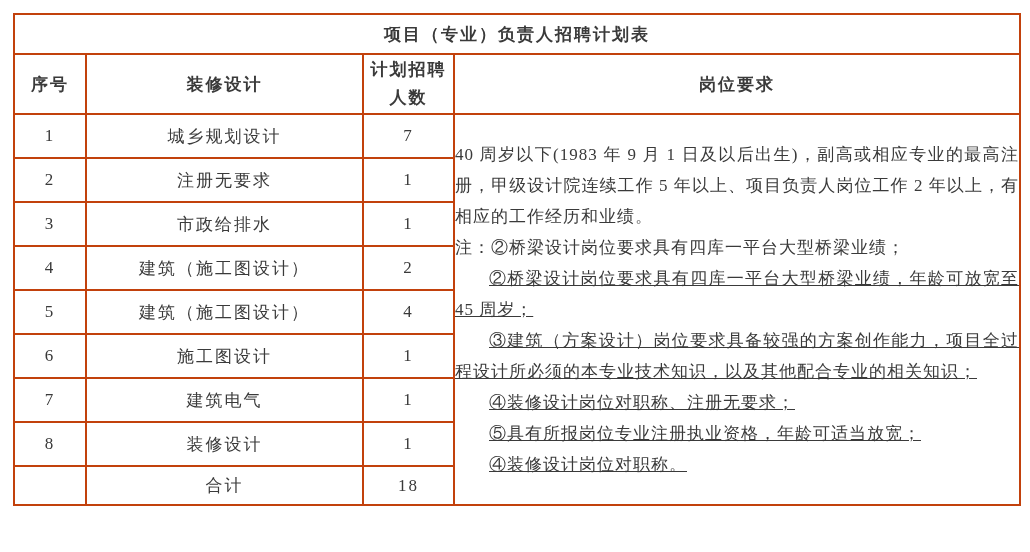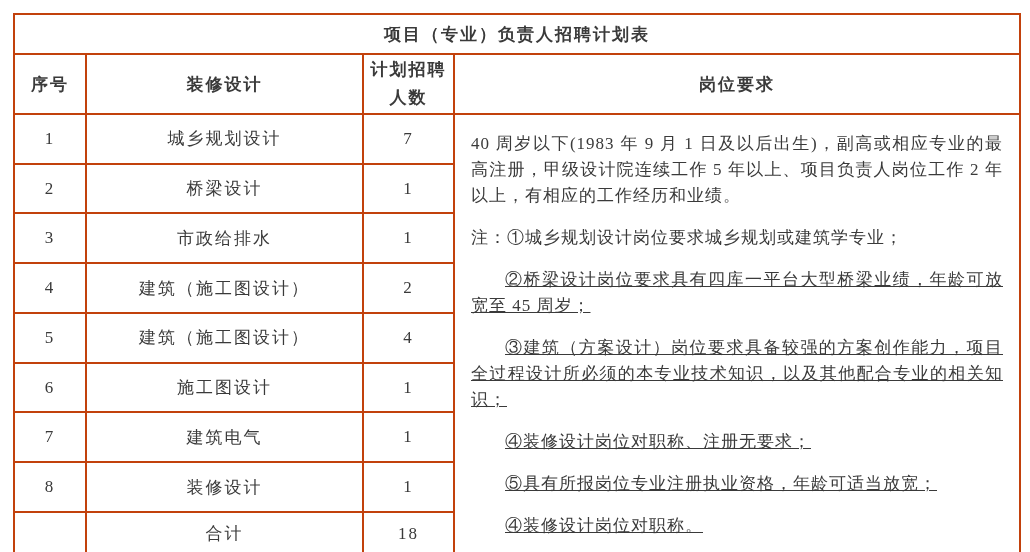--- a/index.html
+++ b/index.html
@@ -62,22 +62,22 @@
     height: 37px;
     letter-spacing: 2px;
   }
   td.req-cell {
     vertical-align: top;
     text-align: left;
     padding: 2px 8px 0 8px;
     letter-spacing: 1px;
   }
   .req {
-    margin: 16px;
-    line-height: 26px;
+    margin: 0;
+    line-height: 31px;
     text-align: justify;
     font-size: 17px;
   }
   .req-indent {
     text-indent: 2em;
     text-decoration: underline;
   }
 </style>
 </head>
 <body>
@@ -105,32 +105,32 @@
 人数</th>
       <th>岗位要求</th>
     </tr>
 
     <tr class="data-row">
       <td>1</td>
       <td>城乡规划设计</td>
       <td>7</td>
       <td class="req-cell" rowspan="9">
         <p class="req">40 周岁以下(1983 年 9 月 1 日及以后出生)，副高或相应专业的最高注册，甲级设计院连续工作 5 年以上、项目负责人岗位工作 2 年以上，有相应的工作经历和业绩。</p>
-        <p class="req">注：①城乡规划设计岗位要求城乡规划或建筑学专业；</p>
+        <p class="req">注：②桥梁设计岗位要求具有四库一平台大型桥梁业绩；</p>
         <p class="req req-indent">②桥梁设计岗位要求具有四库一平台大型桥梁业绩，年龄可放宽至 45 周岁；</p>
         <p class="req req-indent">③建筑（方案设计）岗位要求具备较强的方案创作能力，项目全过程设计所必须的本专业技术知识，以及其他配合专业的相关知识；</p>
         <p class="req req-indent">④装修设计岗位对职称、注册无要求；</p>
         <p class="req req-indent">⑤具有所报岗位专业注册执业资格，年龄可适当放宽；</p>
         <p class="req req-indent">④装修设计岗位对职称。</p>
       </td>
     </tr>
 
     <tr class="data-row">
       <td>2</td>
-      <td>桥梁设计</td>
+      <td>注册无要求</td>
       <td>1</td>
     </tr>
 
     <tr class="data-row">
       <td>3</td>
       <td>市政给排水</td>
       <td>1</td>
     </tr>
 
     <tr class="data-row">

